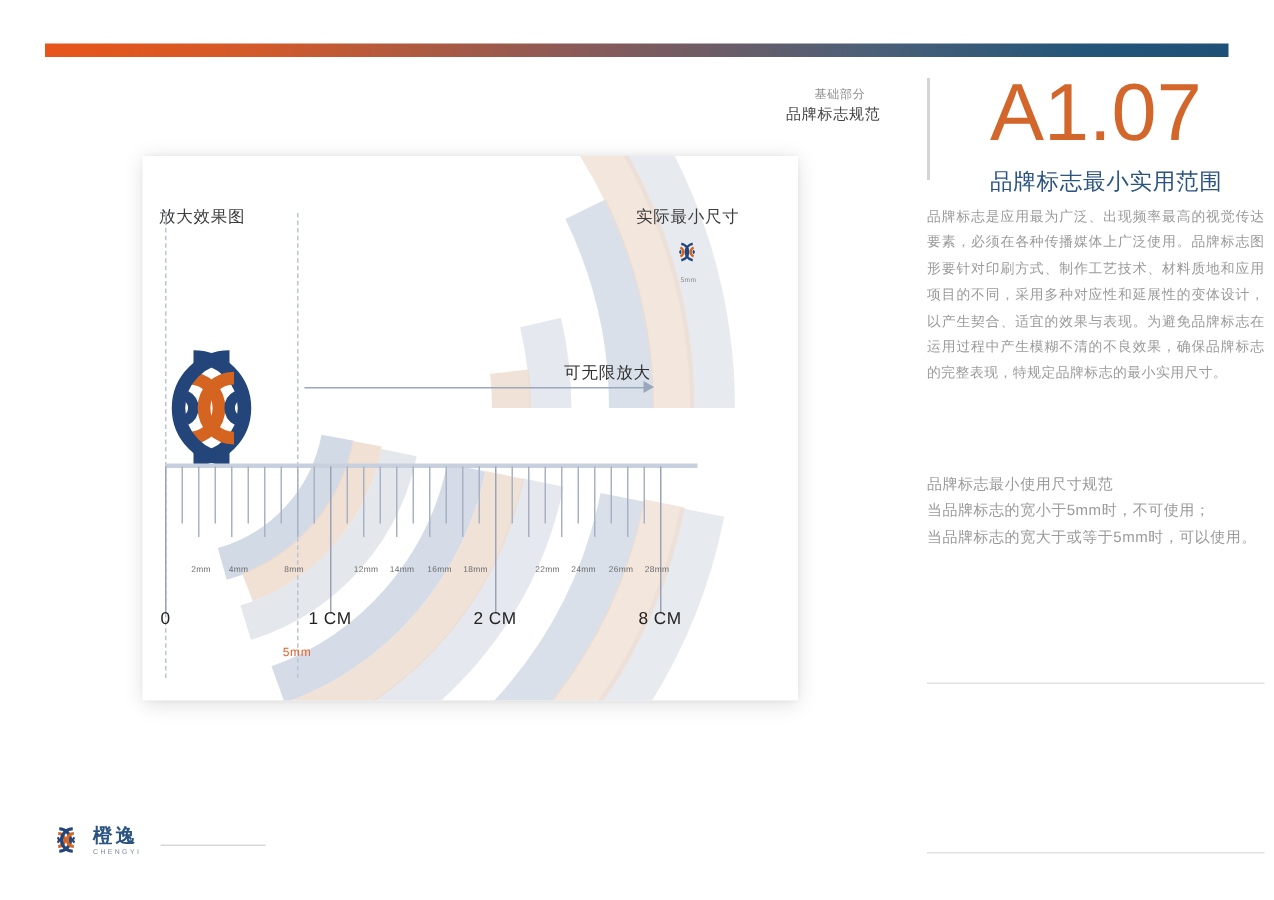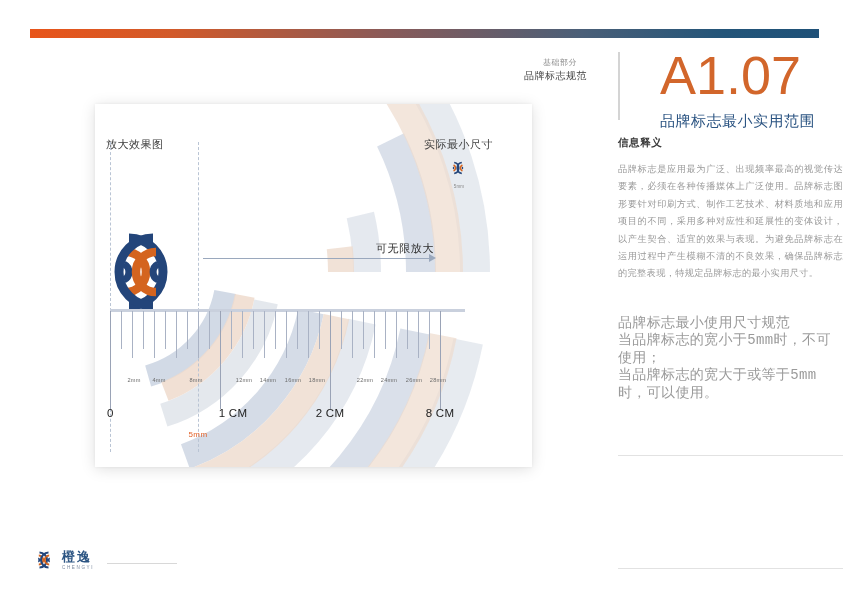--- a/index.html
+++ b/index.html
@@ -60,21 +60,21 @@
   
   .rcol { position: absolute; left: 618px; width: 225px; }
   .sec-h {
     font-size: 10.5px; color: #3a3a3a; font-weight: bold;
     letter-spacing: 0.6px; margin-bottom: 11px;
   }
   .sec-p {
     font-size: 9.2px; color: #9a9a9a; line-height: 17.4px;
     letter-spacing: 0.35px; text-align: justify;
   }
-  .sec-line { font-size: 14px; color: #9a9a9a; line-height: 17.4px; letter-spacing: 0.35px; font-family: Liberation Mono, monospace; }
+  .sec-line { font-size: 10px; color: #9a9a9a; line-height: 17.4px; letter-spacing: 0.35px; }
   #sec-info   { top: 136px; }
   #sec-notice { top: 315px; }
   #sec-disc   { top: 470px; }
   .hr-top {
     position: absolute; left: 618px; width: 225px; height: 1px;
     background: #e2e2e2;
   }
   #hr-disc { top: 455px; }
   #hr-bottom { top: 568px; }
 
@@ -184,21 +184,20 @@
 
   <div class="topbar"></div>
 
   <div class="hdr-sub">基础部分</div>
   <div class="hdr-title">品牌标志规范</div>
   <div class="hdr-divider"></div>
   <div class="code">A1.07</div>
   <div class="code-sub">品牌标志最小实用范围</div>
 
   <div class="rcol" id="sec-info" style="position:absolute;">
-    <div class="sec-h">信息释义</div>
     <div class="sec-p">品牌标志是应用最为广泛、出现频率最高的视觉传达要素，必须在各种传播媒体上广泛使用。品牌标志图形要针对印刷方式、制作工艺技术、材料质地和应用项目的不同，采用多种对应性和延展性的变体设计，以产生契合、适宜的效果与表现。为避免品牌标志在运用过程中产生模糊不清的不良效果，确保品牌标志的完整表现，特规定品牌标志的最小实用尺寸。</div>
   </div>
 
   <div class="rcol" id="sec-notice" style="position:absolute;">
     <div class="sec-line">品牌标志最小使用尺寸规范</div>
     <div class="sec-line">当品牌标志的宽小于5mm时，不可使用；</div>
     <div class="sec-line">当品牌标志的宽大于或等于5mm时，可以使用。</div>
   </div>
 
   <div class="hr-top" id="hr-disc"></div>
@@ -307,21 +306,21 @@
           <div class="mmlbl" style="left: 158px;">14mm</div>
           <div class="mmlbl" style="left: 183px;">16mm</div>
           <div class="mmlbl" style="left: 207px;">18mm</div>
           <div class="mmlbl" style="left: 255px;">22mm</div>
           <div class="mmlbl" style="left: 279px;">24mm</div>
           <div class="mmlbl" style="left: 304px;">26mm</div>
           <div class="mmlbl" style="left: 328px;">28mm</div>
         </div>
       <div id="cmlabels">
           <div class="cmlbl zero" style="left: 0px;">0</div>
-          <div class="cmlbl" style="left: 123px;">1 CM</div>
+          <div class="cmlbl" style="left: 110px;">1 CM</div>
           <div class="cmlbl" style="left: 220px;">2 CM</div>
           <div class="cmlbl" style="left: 330px;">8 CM</div>
         </div>
       <div class="fivemm" style="left: 88px;">5mm</div>
     </div>
   </div>
 
   <div class="footer">
     <svg width="28" height="22" viewBox="0 0 28 22">
       <g fill="none" stroke-linecap="butt">

